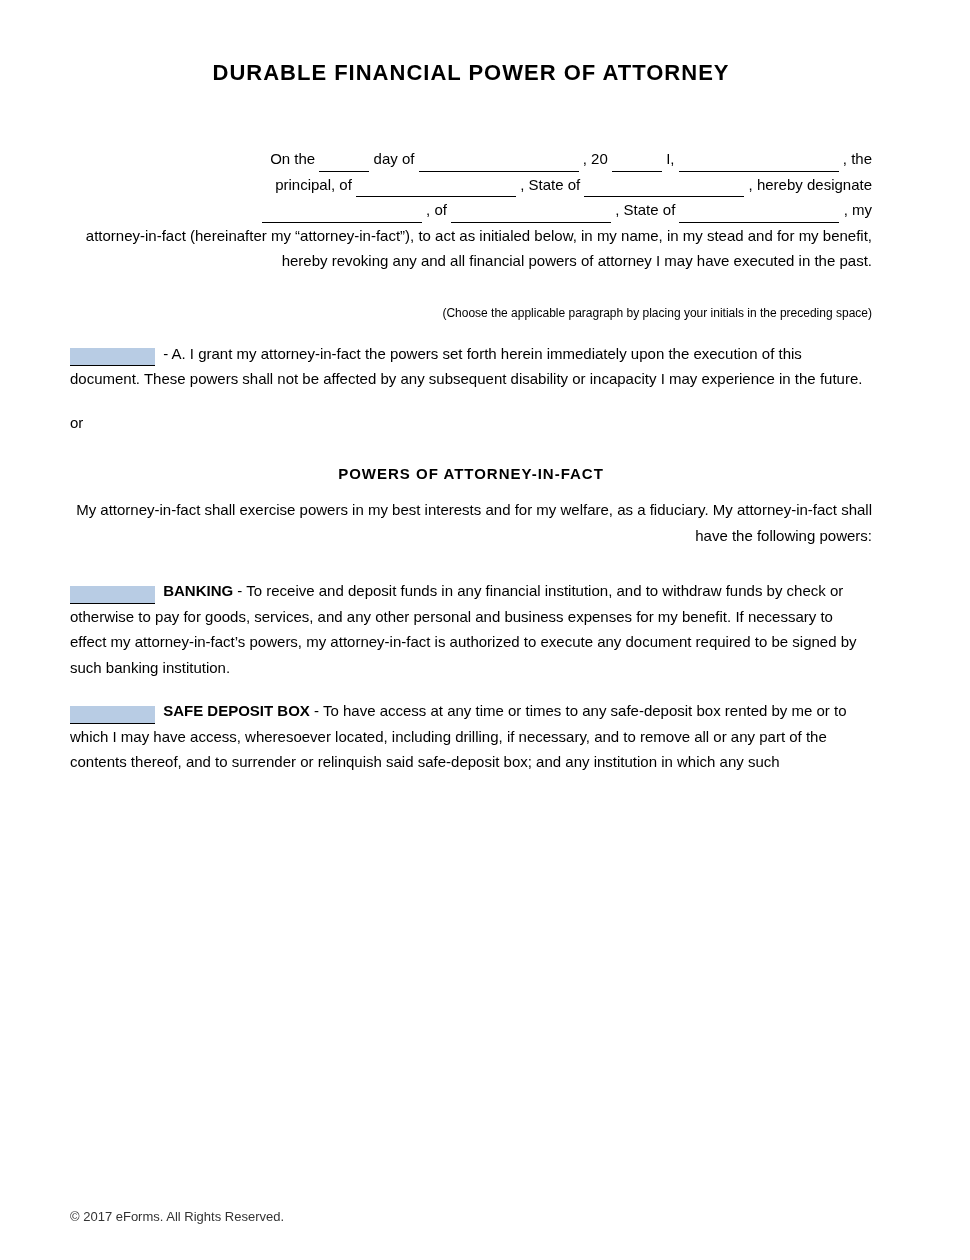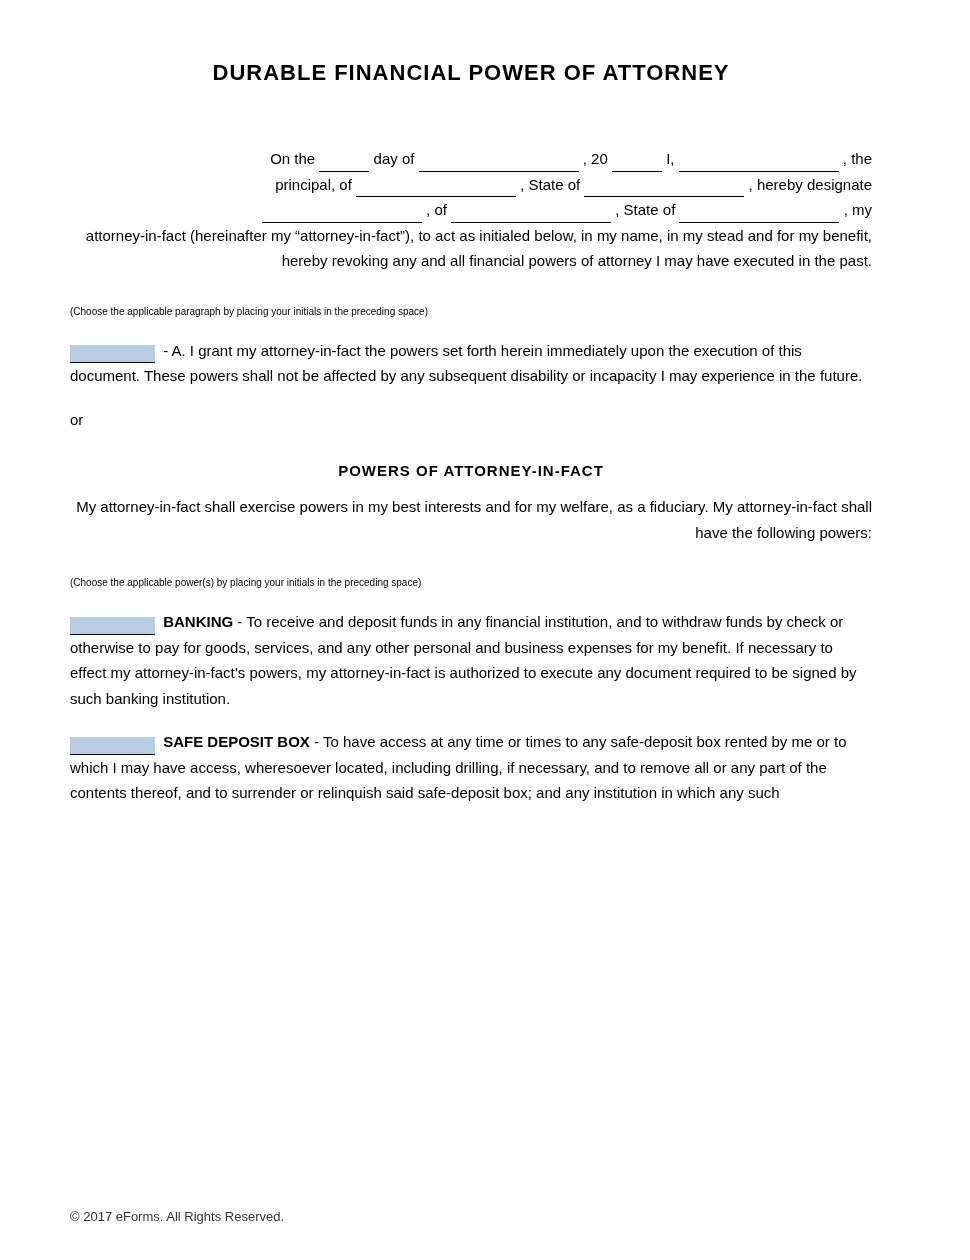--- a/index.html
+++ b/index.html
@@ -61,23 +61,24 @@
 
     .section-header {
       text-align: center;
       font-weight: bold;
       font-size: 15px;
       margin: 30px 0 15px 0;
       letter-spacing: 1px;
     }
 
     .choose-note {
-      font-size: 10px;
+      font-size: 12px;
       margin-bottom: 18px;
       line-height: 1.6;
+      text-align: right;
     }
 
     .option-block {
       margin-bottom: 18px;
       line-height: 1.7;
       font-size: 15px;
     }
 
     .initials-field {
       display: inline-block;
@@ -153,21 +154,20 @@
     <span>- A. I grant my attorney-in-fact the powers set forth herein immediately upon the execution of this document. These powers shall not be affected by any subsequent disability or incapacity I may experience in the future.</span>
   </div>
 
   <p class="or-text">or</p>
 
 
   <div class="section-header">POWERS OF ATTORNEY-IN-FACT</div>
 
   <p class="intro-paragraph">My attorney-in-fact shall exercise powers in my best interests and for my welfare, as a fiduciary. My attorney-in-fact shall have the following powers:</p>
 
-  <p class="choose-note" style="margin-top:12px;">(Choose the applicable power(s) by placing your initials in the preceding space)</p>
 
   <div class="option-block">
     <span class="initials-field"></span>
     <span class="bold-label">BANKING</span>
     <span> <span>- To receive and deposit funds in any financial institution, and to withdraw funds by check or otherwise to pay for goods, services, and any other personal and business expenses for my benefit.  If necessary to effect my attorney-in-fact’s powers, my attorney-in-fact is authorized to execute any document required to be signed by such banking institution.</span></span>
   </div>
 
   <div class="option-block">
     <span class="initials-field"></span>
     <span class="bold-label">SAFE DEPOSIT BOX</span>

